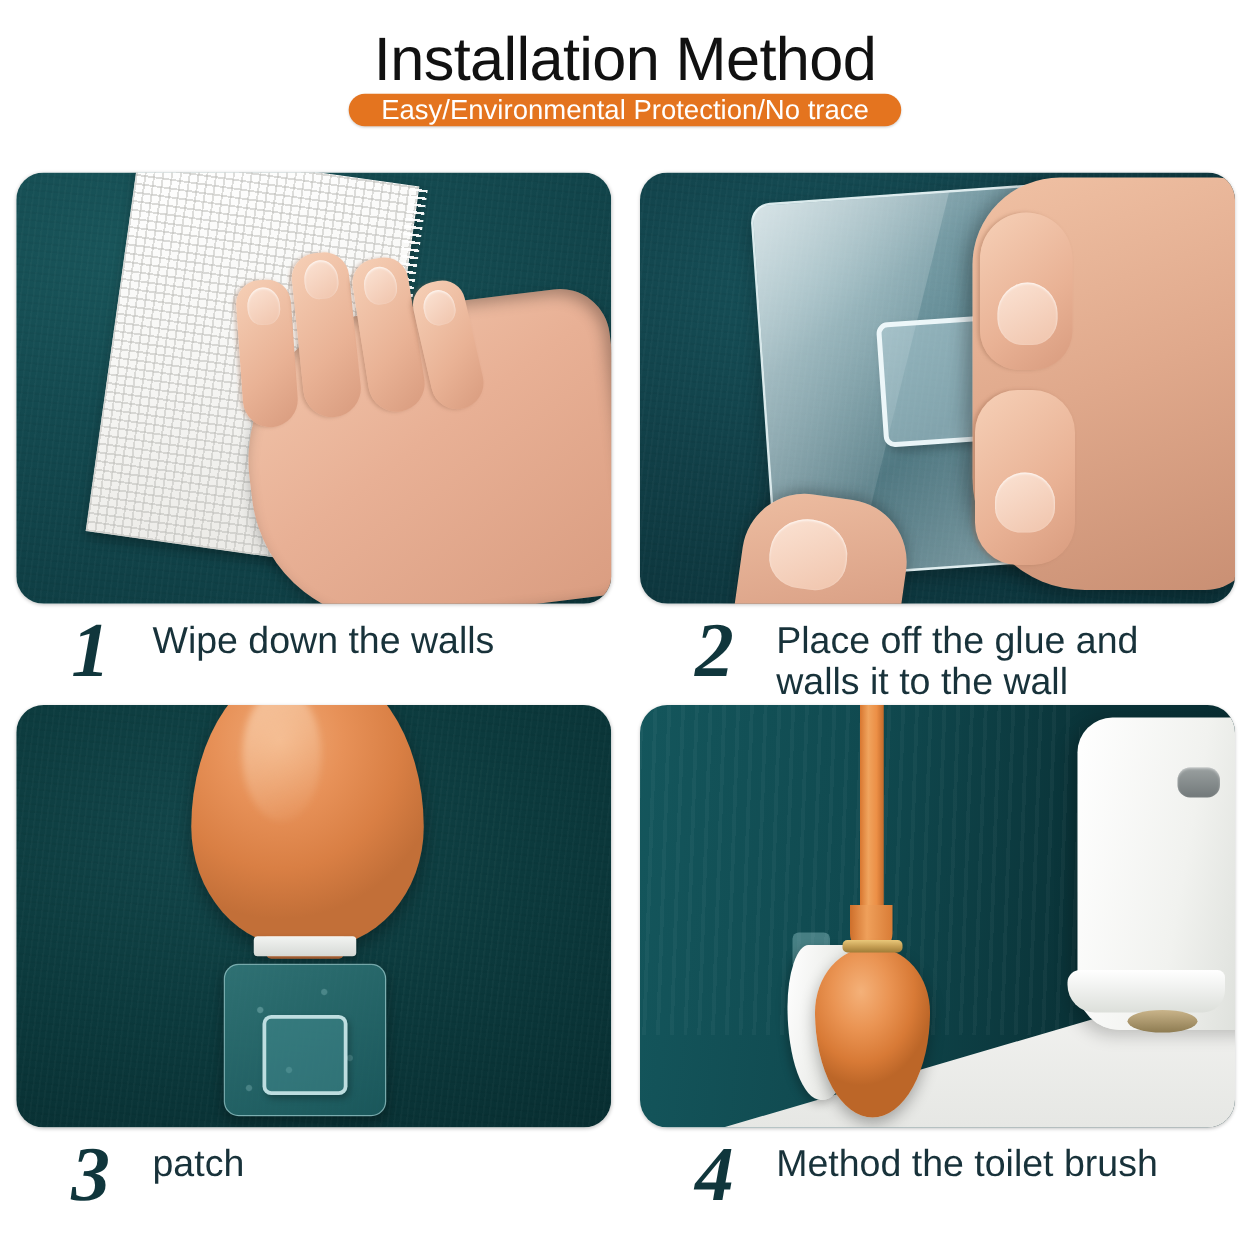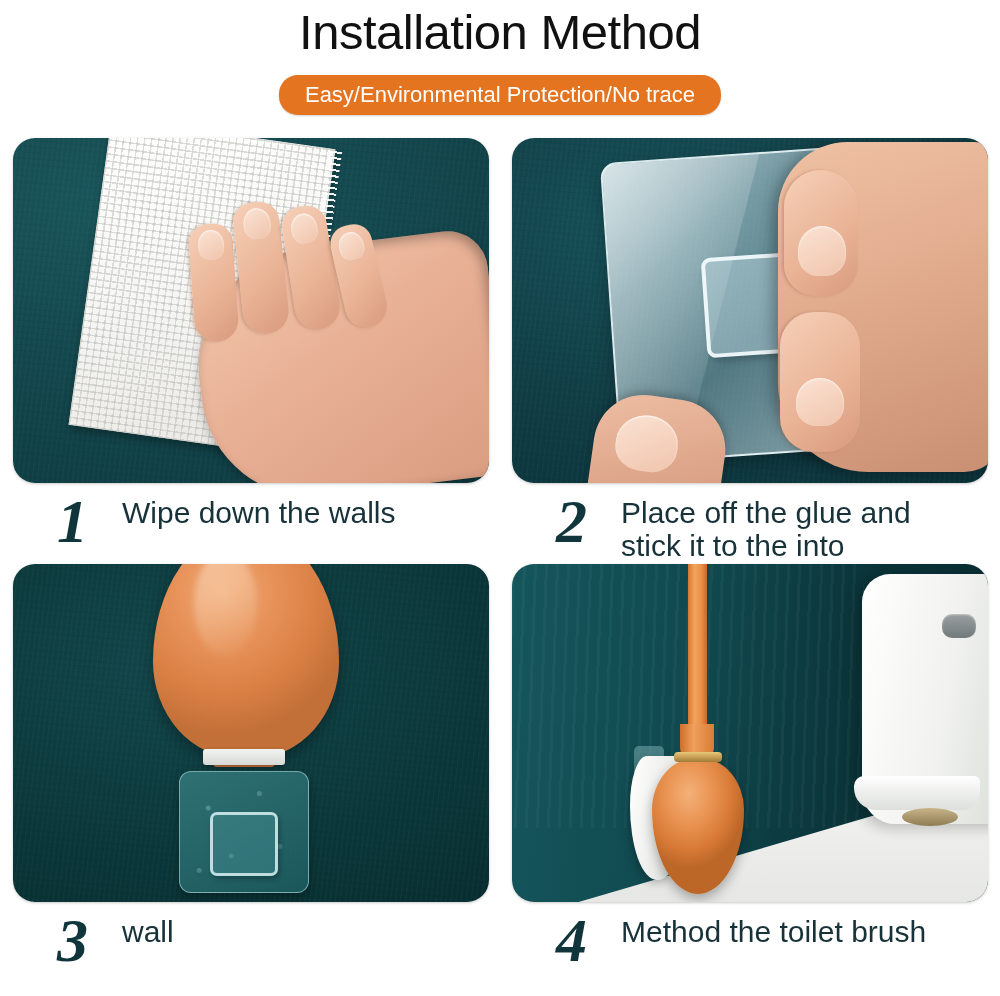--- a/index.html
+++ b/index.html
@@ -18,35 +18,35 @@
 
   
   .header {
     position: absolute;
     left: 0; top: 0;
     width: 1000px;
     height: 128px;
   }
   .page-title {
     position: absolute;
-    left: 0; top: 2px;
+    left: 0; top: 18px;
     width: 1000px;
     text-align: center;
     font-size: 49px;
     line-height: 60px;
     font-weight: 400;
     color: #111111;
     letter-spacing: -0.5px;
   }
   .subtitle-badge {
     position: absolute;
     left: 50%;
     top: 75px;
     transform: translateX(-50%);
-    height: 40px;
+    height: 26px;
     padding: 0 26px;
     background: #E4741F;
     border-radius: 19px;
     display: flex;
     align-items: center;
     justify-content: center;
     box-shadow: 0 1px 2px rgba(0,0,0,0.18);
   }
   .subtitle-badge-text {
     font-size: 22px;
@@ -459,21 +459,21 @@
 
       <div class="hand2-left">
         <div class="nail" style="left:22px; top:20px; width:62px; height:56px;"></div>
       </div>
     </div>
 
     <div class="caption">
       <span class="step-num">2</span>
       <span class="caption-text">
         <span class="line">Place off the glue and</span>
-        <span class="line">stick it to the into</span>
+        <span class="line">walls it to the wall</span>
       </span>
     </div>
   </div>
 
   <div class="step-cell r2">
     <div class="photo">
       <div class="bg-teal-3"></div>
       <div class="bg-noise"></div>
 
       <div class="brush-base">
@@ -489,21 +489,21 @@
 
       <div class="down-arrow">
         
         
       </div>
     </div>
 
     <div class="caption">
       <span class="step-num">3</span>
       <span class="caption-text">
-        <span class="line">wall</span>
+        <span class="line">patch</span>
       </span>
     </div>
   </div>
 
   <div class="step-cell r2">
     <div class="photo">
       <div class="bg-teal-4"></div>
       <div class="wall4-stripes"></div>
       <div class="floor4"></div>
 

